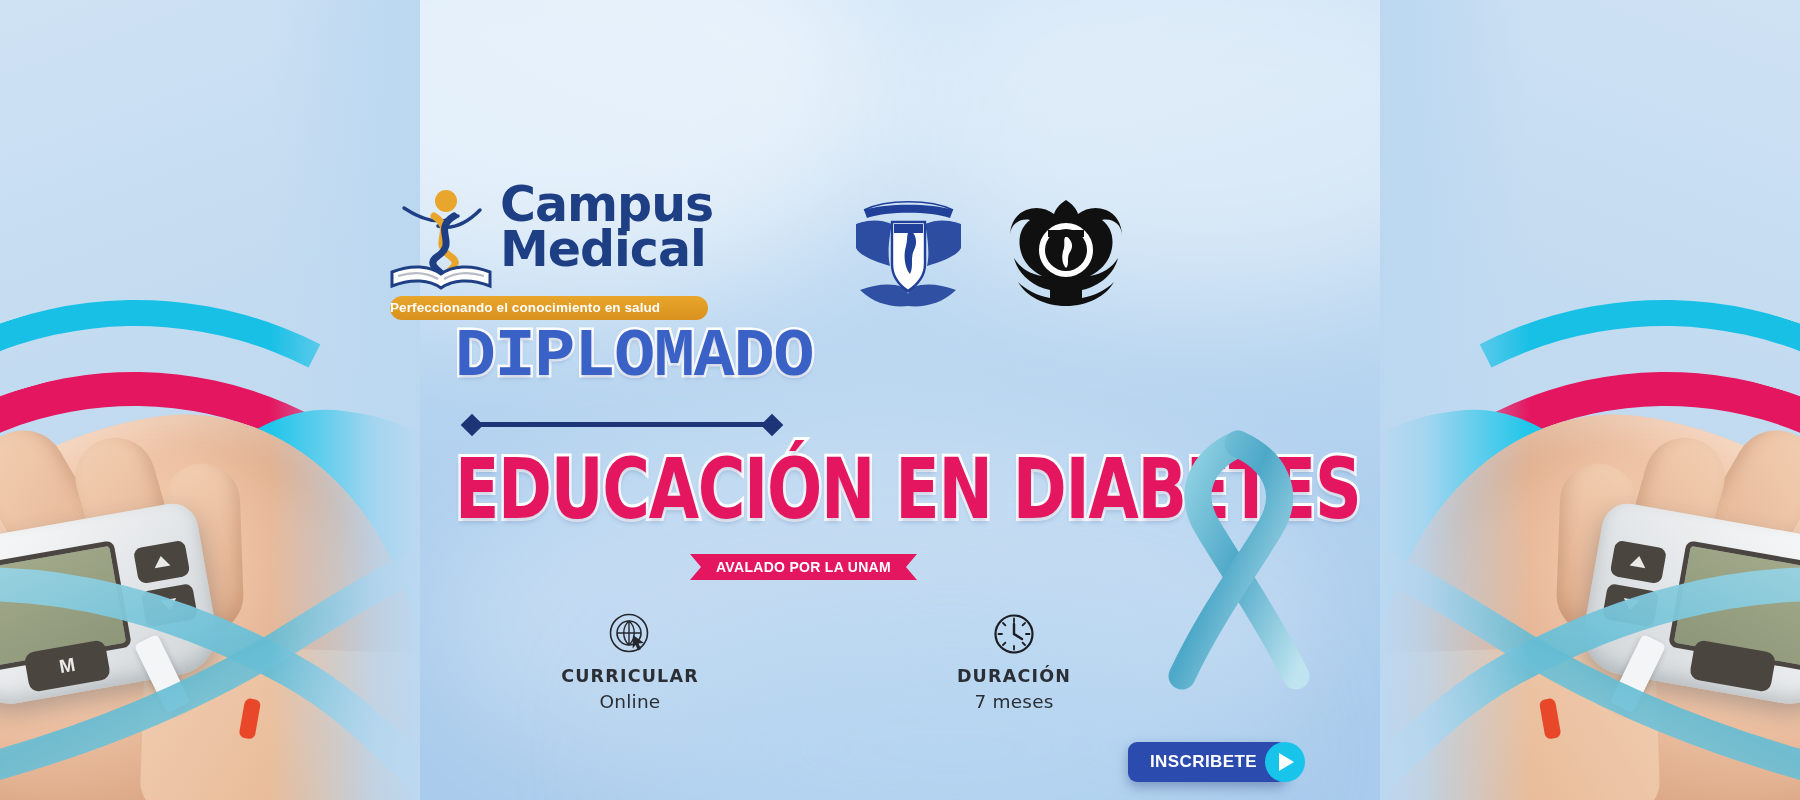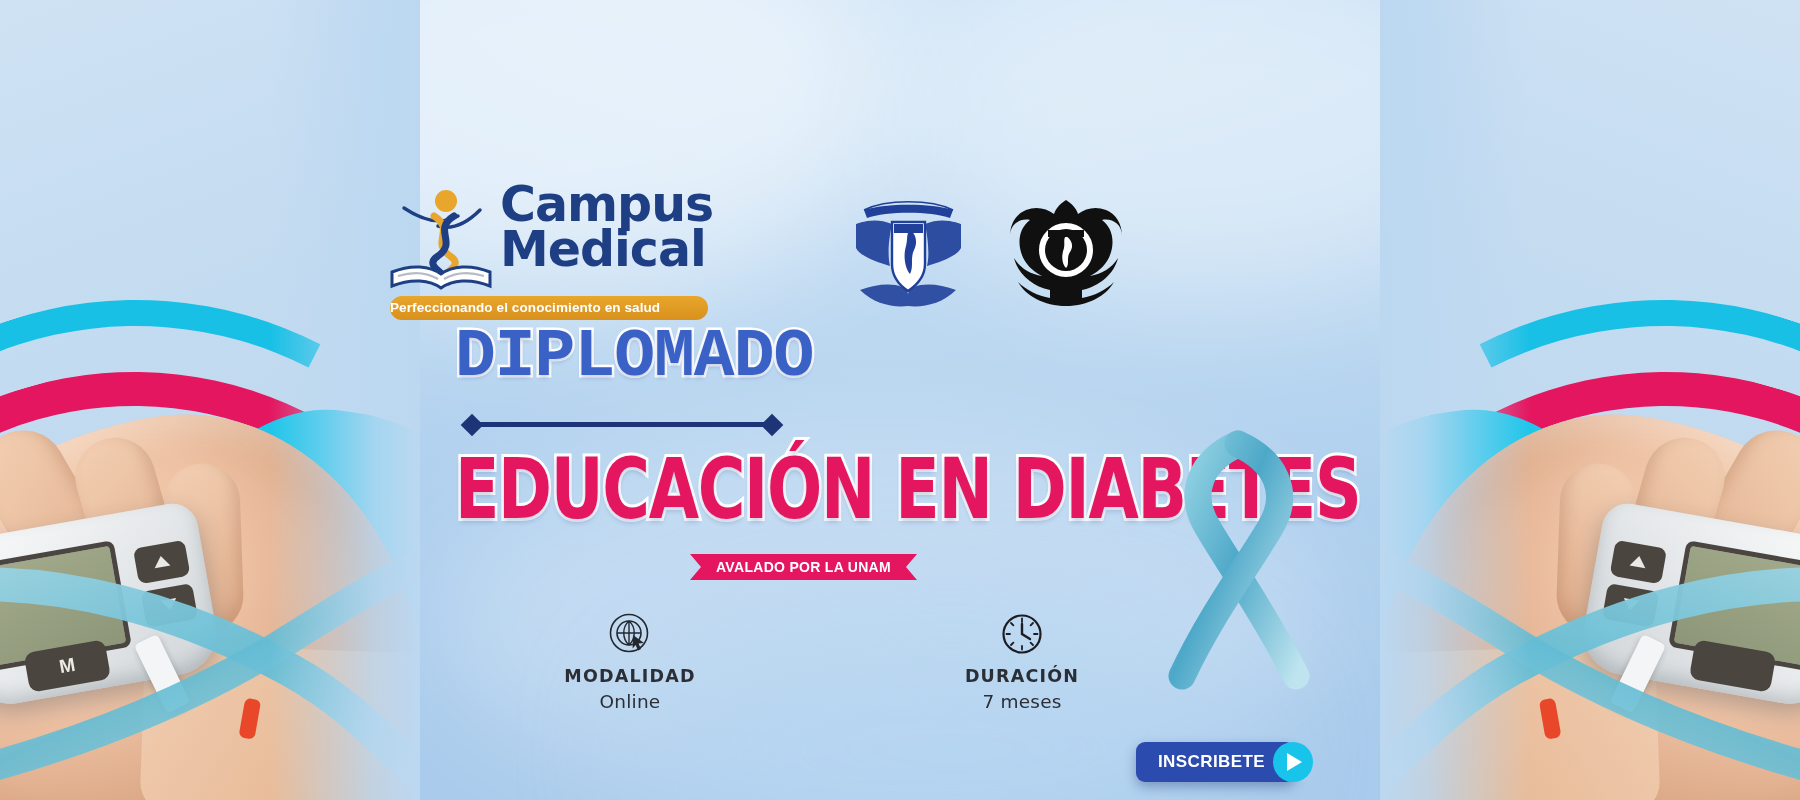--- a/index.html
+++ b/index.html
@@ -194,26 +194,26 @@
   .info .cell .lbl{
     font-size:17.5px;font-weight:bold;letter-spacing:1.2px;
     font-family:"DejaVu Sans","Liberation Sans",sans-serif;
   }
   .info .cell .val{
     font-size:18.5px;margin-top:5px;letter-spacing:.2px;
     font-family:"DejaVu Sans","Liberation Sans",sans-serif;
   }
   .info .c0{left:0;top:12px;width:170px;}
   .info .c1{left:166px;top:10px;width:224px;}
-  .info .c2{left:392px;top:12px;width:170px;}
+  .info .c2{left:384px;top:12px;width:170px;}
 
   
   .cta{
     position:absolute;left:1128px;top:742px;height:40px;
-    display:flex;align-items:center;cursor:pointer;margin-left:8px;
+    display:flex;align-items:center;cursor:pointer;
   }
   .cta .pill{
     background:#2c4bae;color:#fff;font-size:17px;font-weight:bold;letter-spacing:.4px;
     border-radius:9px 9px 9px 9px;padding:0 30px 0 22px;height:40px;line-height:40px;
     box-shadow:0 5px 12px rgba(20,40,110,.35);
   }
   .cta .circ{
     margin-left:-22px;width:40px;height:40px;border-radius:50%;background:#19c4ea;
     display:flex;align-items:center;justify-content:center;
   }
@@ -381,21 +381,21 @@
 
       <div class="cell c0">
         <div class="ico">
           <svg width="44" height="44" viewBox="0 0 44 44">
             <circle cx="21" cy="21" r="18.5" fill="none" stroke="#24272e" stroke-width="1.6"></circle>
             <circle cx="21" cy="21" r="12" fill="none" stroke="#24272e" stroke-width="1.6"></circle>
             <path d="M9,21 H33 M21,9 V33 M21,9 C14,15 14,27 21,33 M21,9 C28,15 28,27 21,33" fill="none" stroke="#24272e" stroke-width="1.4"></path>
             <path d="M25,23 L36,31 L30.5,31.5 L33,37 L30,38.4 L27.6,33 L24.6,36.4 Z" fill="#24272e"></path>
           </svg>
         </div>
-        <div class="lbl">MODALIDAD</div>
+        <div class="lbl">CURRICULAR</div>
         <div class="val">Online</div>
       </div>
 
 
       <div class="cell c2">
         <div class="ico">
           <svg width="44" height="44" viewBox="0 0 44 44">
             <circle cx="22" cy="22" r="18.5" fill="none" stroke="#1b1d22" stroke-width="2.2"></circle>
             <g stroke="#1b1d22" stroke-width="1.8" stroke-linecap="round">
               <path d="M22,6.5 V10"></path>

